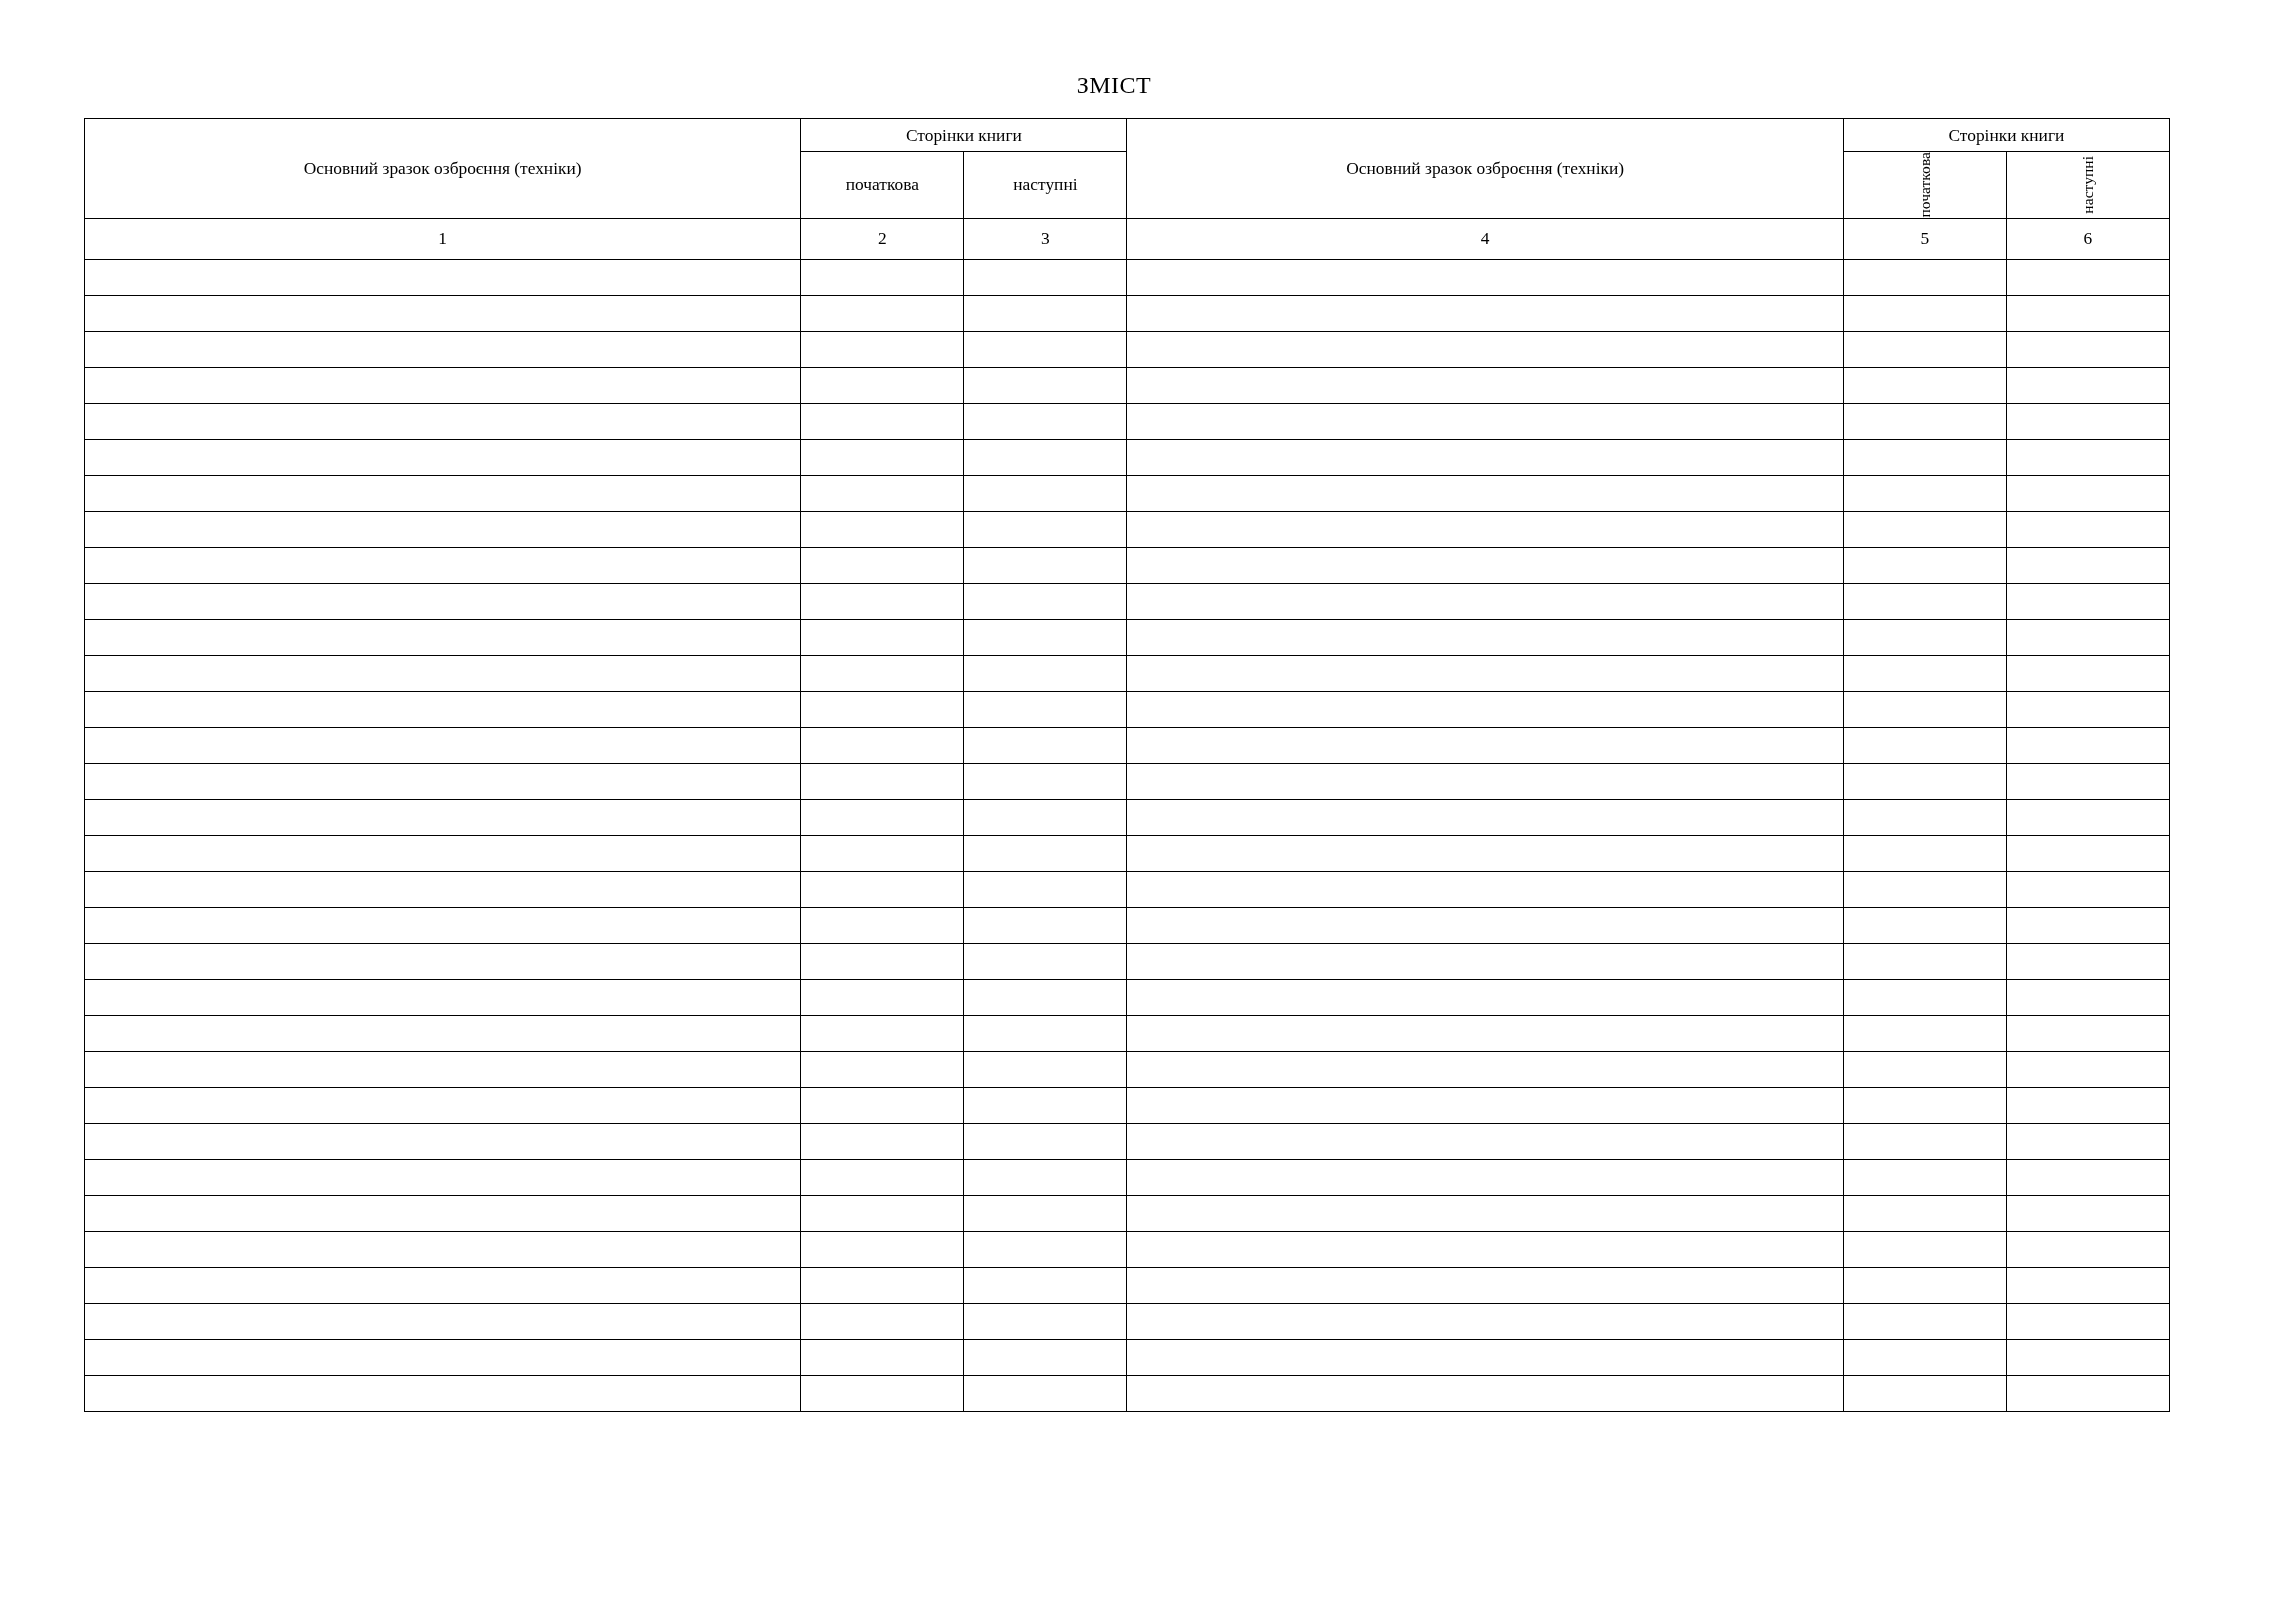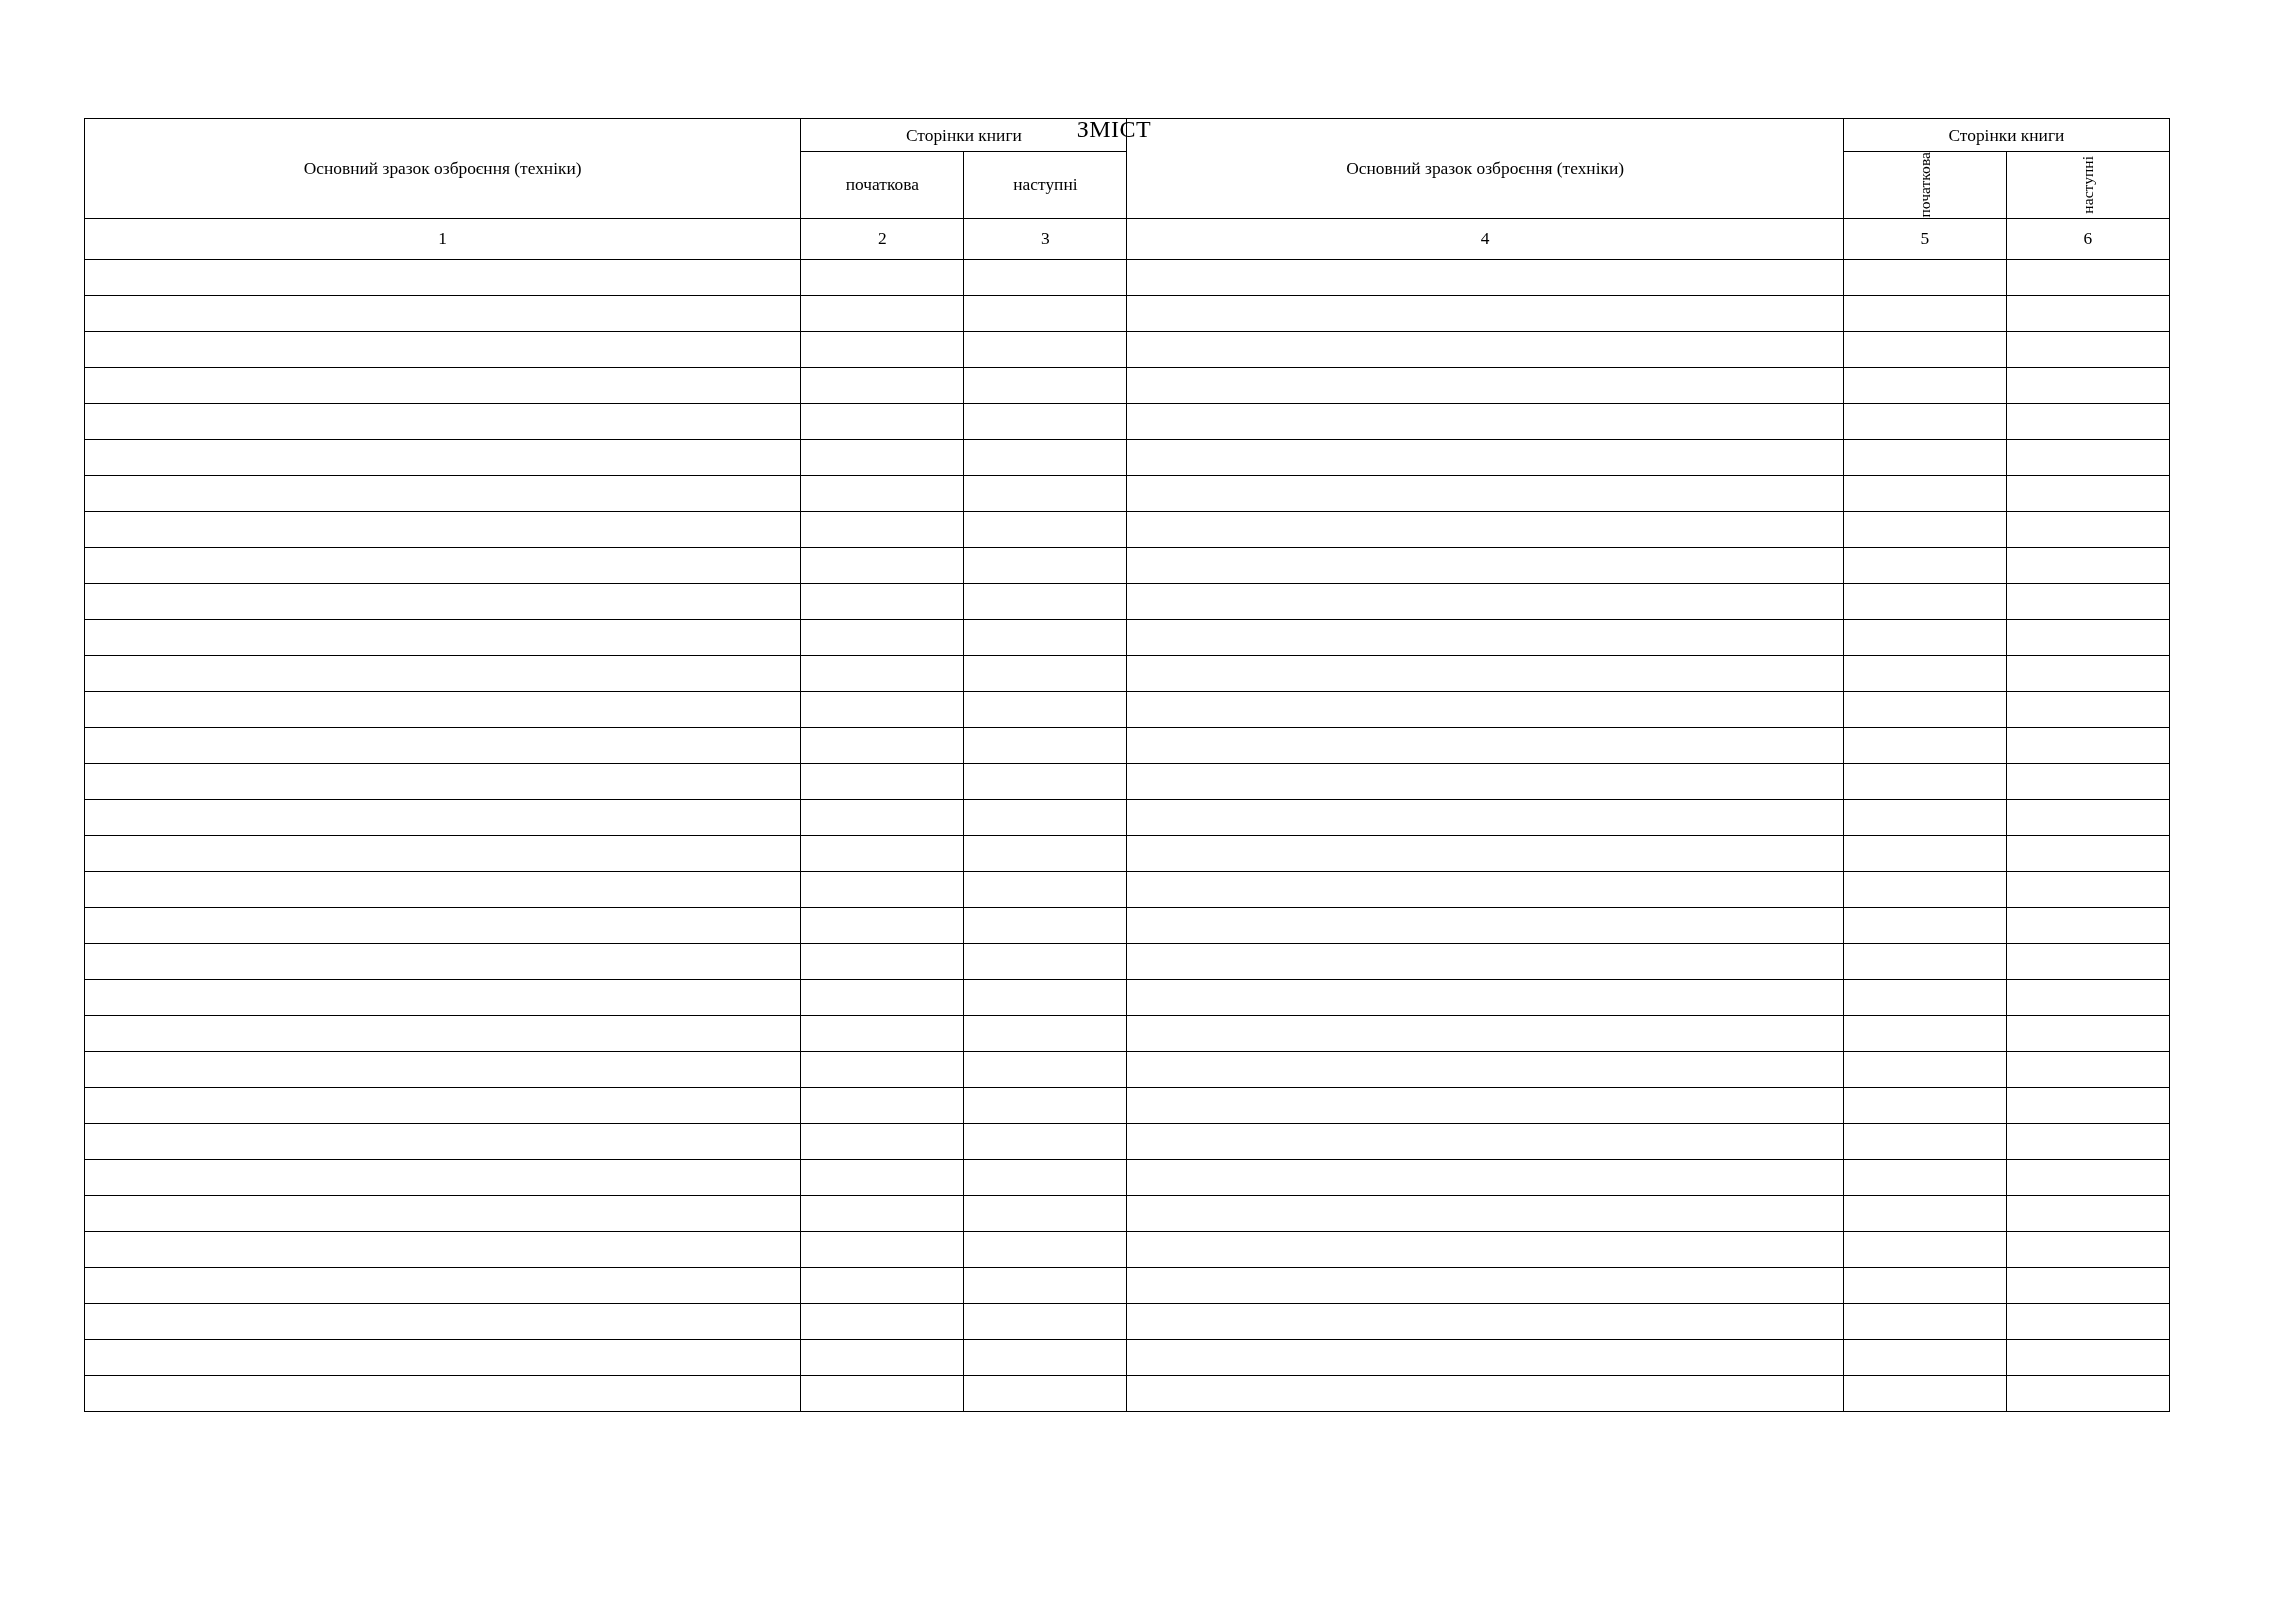--- a/index.html
+++ b/index.html
@@ -21,21 +21,20 @@
     box-sizing: border-box;
   }
   .doc-title {
     position: absolute;
     top: 72px;
     left: 0;
     width: 2228px;
     text-align: center;
     font-size: 24px;
     letter-spacing: 0.5px;
-    margin-top: 44px;
   }
   .table-wrap {
     position: absolute;
     left: 84px;
     top: 118px;
     width: 2086px;
   }
   table.contents {
     border-collapse: collapse;
     table-layout: fixed;

